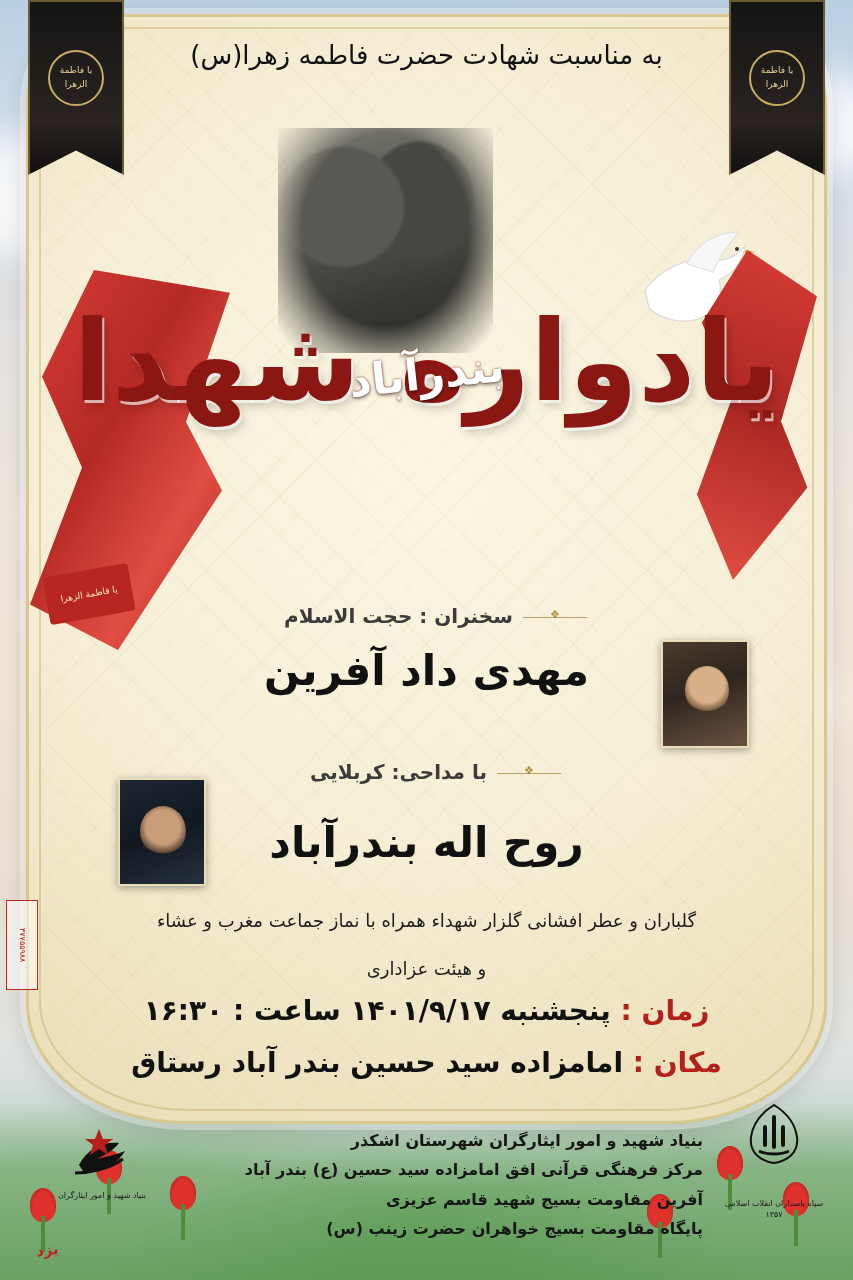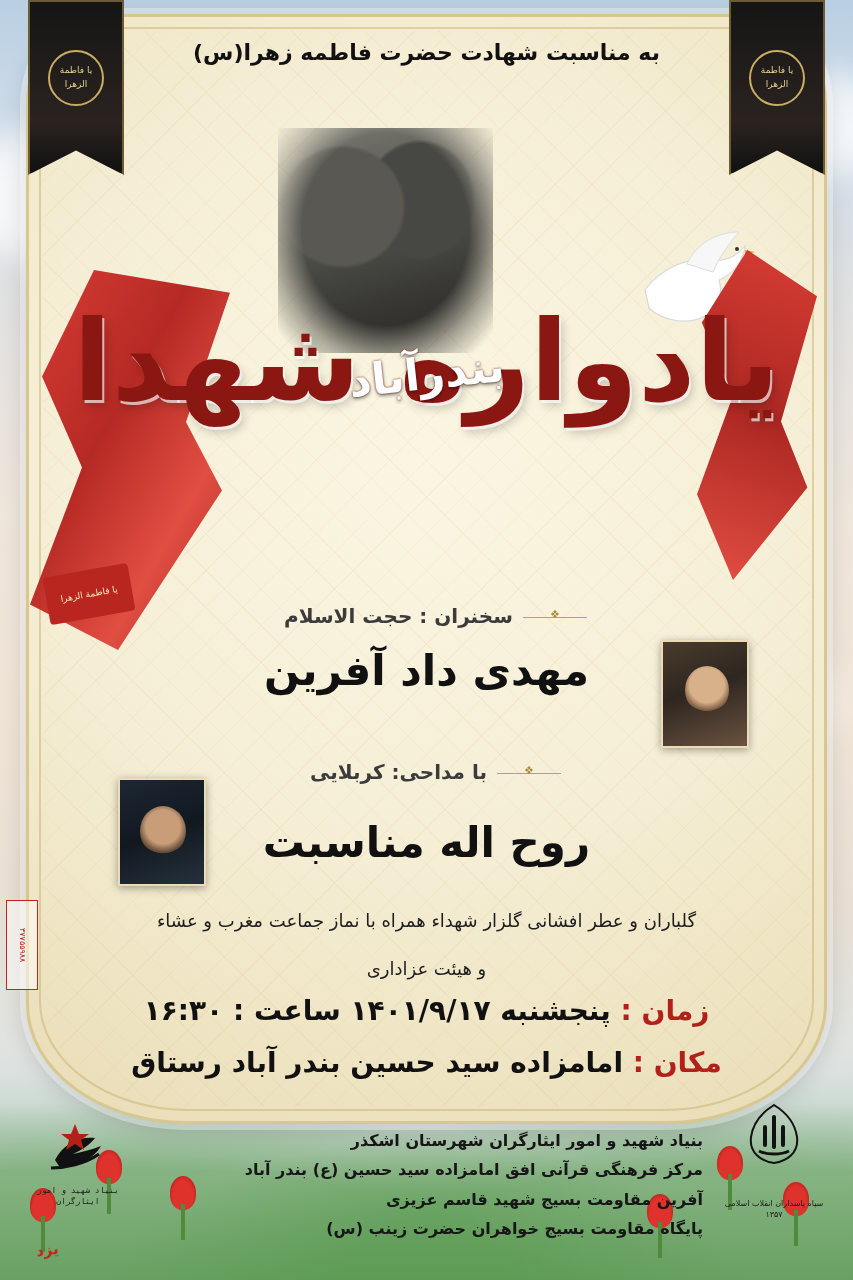--- a/index.html
+++ b/index.html
@@ -130,22 +130,22 @@
     padding: 4px;
   }
 
   
   .header-line {
     position: absolute;
     top: 40px;
     left: 150px;
     right: 150px;
     text-align: center;
-    font-size: 22px;
-    font-weight: bold;
+    font-size: 26px;
+    font-weight: normal;
     color: #111;
     letter-spacing: 0;
   }
 
   
   .soldiers {
     position: absolute;
     left: 278px;
     top: 128px;
     width: 215px;
@@ -331,21 +331,21 @@
     position: absolute;
     bottom: 60px;
     width: 112px;
     height: 120px;
     display: flex;
     flex-direction: column;
     align-items: center;
     justify-content: center;
     gap: 4px;
   }
-  .logo-left { left: 22px; font-family: Liberation Mono, monospace; }
+  .logo-left { left: 46px; }
   .logo-right { right: 23px; justify-content: space-between; }
   .logo-mark {
     width: 68px; height: 68px;
     display: flex; align-items: center; justify-content: center;
     color: #111;
     font-size: 34px;
   }
   .logo-caption {
     font-size: 8px;
     color: #1a1a1a;
@@ -431,21 +431,21 @@
   <div class="row-label" style="top:604px;">
     <span class="orn"></span><span>سخنران : حجت الاسلام</span>
   </div>
   <div class="portrait p1"></div>
   <div class="name-big" style="top:646px;">مهدی داد آفرین</div>
 
   <div class="row-label" style="top:760px;">
     <span class="orn"></span><span>با مداحی: کربلایی</span>
   </div>
   <div class="portrait p2"></div>
-  <div class="name-big" style="top:818px;">روح اله مناسبت</div>
+  <div class="name-big" style="top:818px;">روح اله بندرآباد</div>
 
   <div class="desc-line" style="top:910px;">گلباران و عطر افشانی گلزار شهداء همراه با نماز جماعت مغرب و عشاء</div>
   <div class="desc-line" style="top:958px;">و هیئت عزاداری</div>
 
   <div class="time-line" style="top:994px;">
     <span class="k">زمان :</span>
     <span>پنجشنبه ۱۴۰۱/۹/۱۷ ساعت : ۱۶:۳۰</span>
   </div>
   <div class="place-line" style="top:1046px;">
     <span class="k">مکان :</span>

